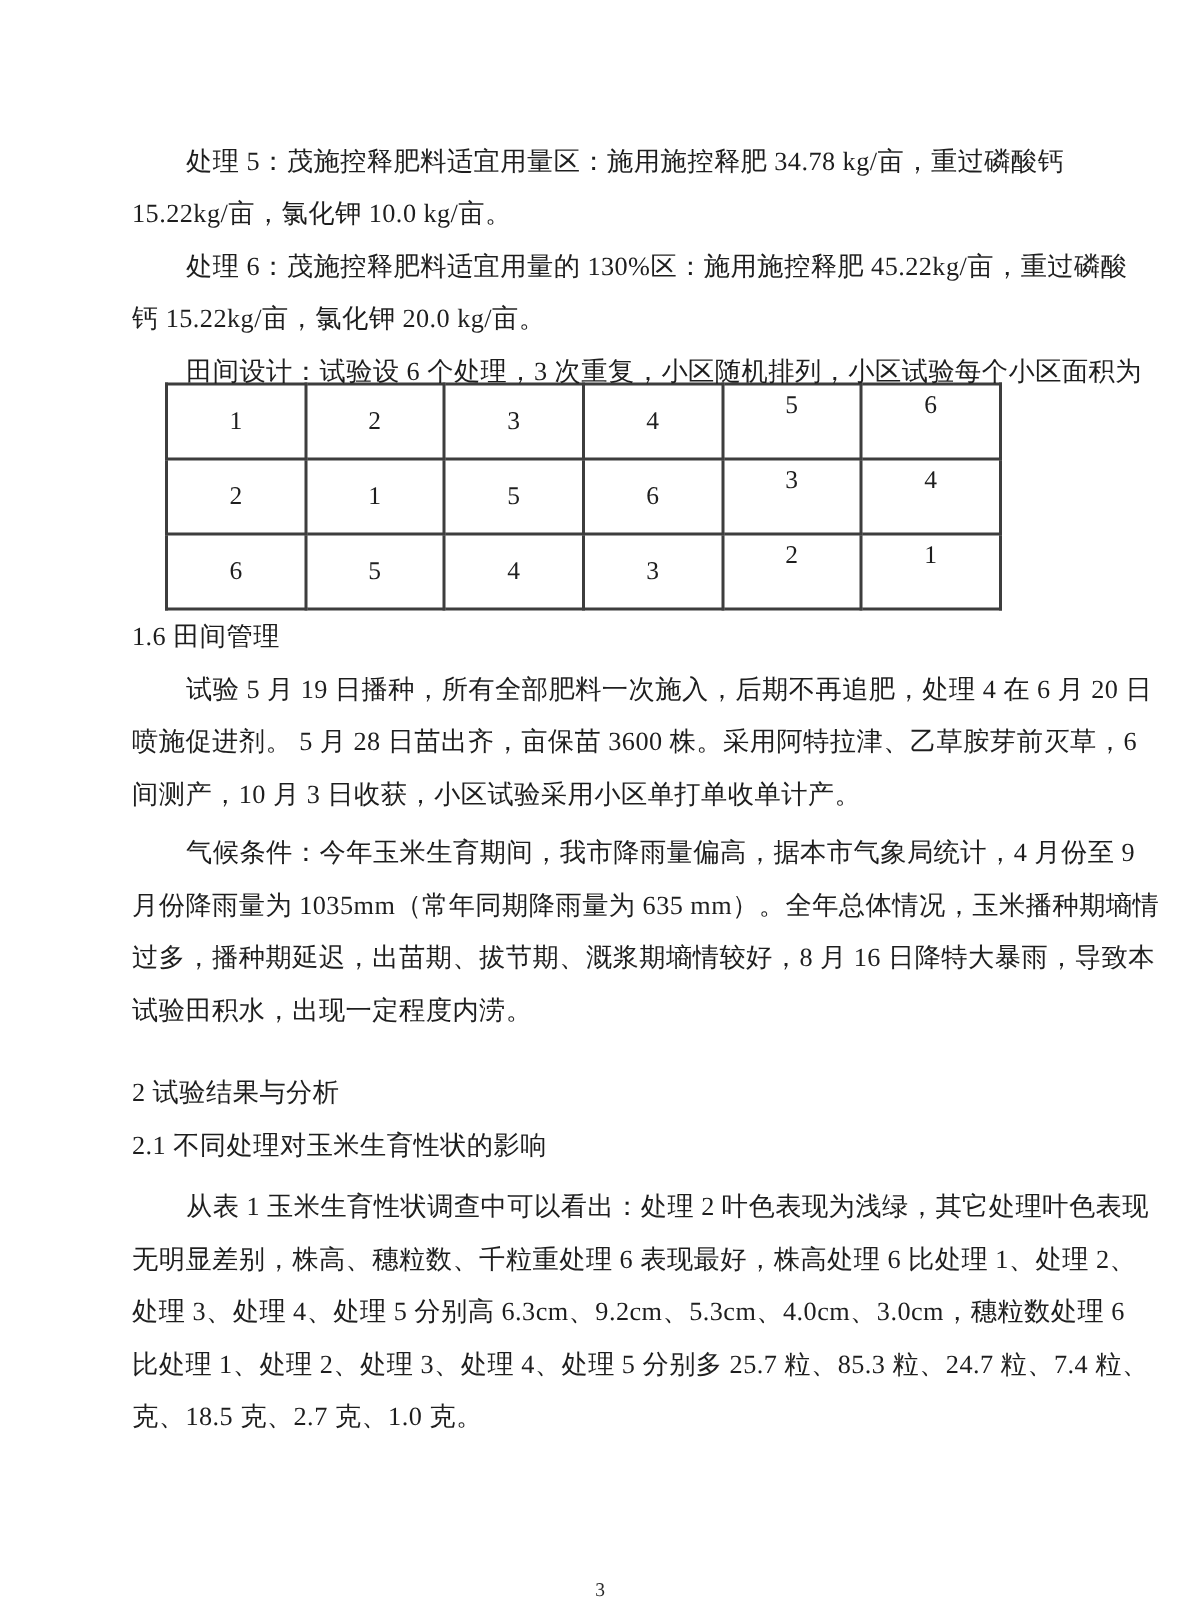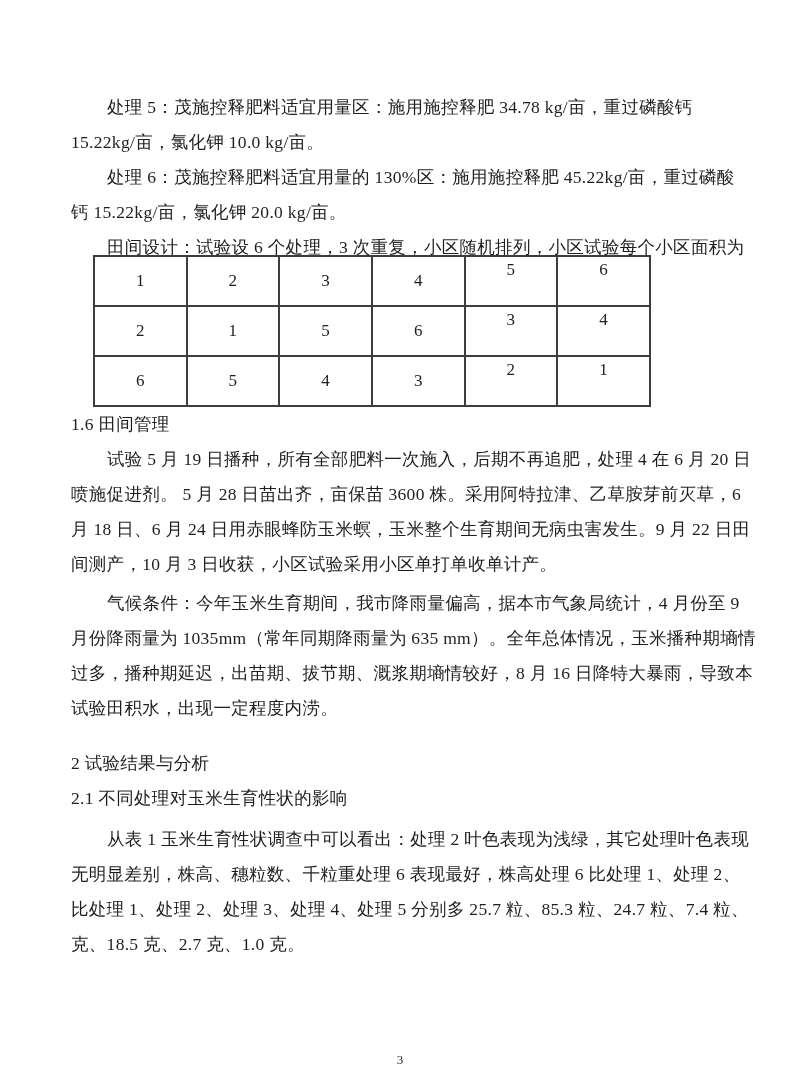--- a/index.html
+++ b/index.html
@@ -11,21 +11,21 @@
     position: relative;
     width: 800px;
     height: 1081px;
     background: #ffffff;
     font-family: "Liberation Serif", "DejaVu Serif", serif;
     color: #1e1e1e;
     overflow: hidden;
   }
   .doc {
     position: absolute;
-    left: 71px;
+    left: 88px;
     top: 90px;
     width: 628px;
     font-size: 17.5px;
     line-height: 35px;
     letter-spacing: 0.3px;
     font-family: Liberation Serif, serif;
   }
   .para { margin: 0; padding: 0; }
   .line {
     display: block;
@@ -117,21 +117,20 @@
       </tbody>
     </table>
 
     <p class="para h16">
       <span class="line">1.6 田间管理</span>
     </p>
 
     <p class="para">
       <span class="line ind">试验 5 月 19 日播种，所有全部肥料一次施入，后期不再追肥，处理 4 在 6 月 20 日</span>
       <span class="line">喷施促进剂。 5 月 28 日苗出齐，亩保苗 3600 株。采用阿特拉津、乙草胺芽前灭草，6</span>
-      <span class="line">月 18 日、6 月 24 日用赤眼蜂防玉米螟，玉米整个生育期间无病虫害发生。9 月 22 日田</span>
       <span class="line">间测产，10 月 3 日收获，小区试验采用小区单打单收单计产。</span>
     </p>
 
     <p class="para climate">
       <span class="line ind">气候条件：今年玉米生育期间，我市降雨量偏高，据本市气象局统计，4 月份至 9</span>
       <span class="line">月份降雨量为 1035mm（常年同期降雨量为 635 mm）。全年总体情况，玉米播种期墒情</span>
       <span class="line">过多，播种期延迟，出苗期、拔节期、溉浆期墒情较好，8 月 16 日降特大暴雨，导致本</span>
       <span class="line">试验田积水，出现一定程度内涝。</span>
     </p>
 
@@ -139,20 +138,21 @@
       <span class="line">2 试验结果与分析</span>
     </p>
 
     <p class="para">
       <span class="line">2.1 不同处理对玉米生育性状的影响</span>
     </p>
 
     <p class="para results">
       <span class="line ind">从表 1 玉米生育性状调查中可以看出：处理 2 叶色表现为浅绿，其它处理叶色表现</span>
       <span class="line">无明显差别，株高、穗粒数、千粒重处理 6 表现最好，株高处理 6 比处理 1、处理 2、</span>
+      <span class="line">处理 3、处理 4、处理 5 分别高 6.3cm、9.2cm、5.3cm、4.0cm、3.0cm，穗粒数处理 6</span>
       <span class="line">比处理 1、处理 2、处理 3、处理 4、处理 5 分别多 25.7 粒、85.3 粒、24.7 粒、7.4 粒、</span>
       <span class="line">克、18.5 克、2.7 克、1.0 克。</span>
     </p>
 
   </div>
 
   <div class="page-number">3</div>
 </div>
 
 </body></html>

